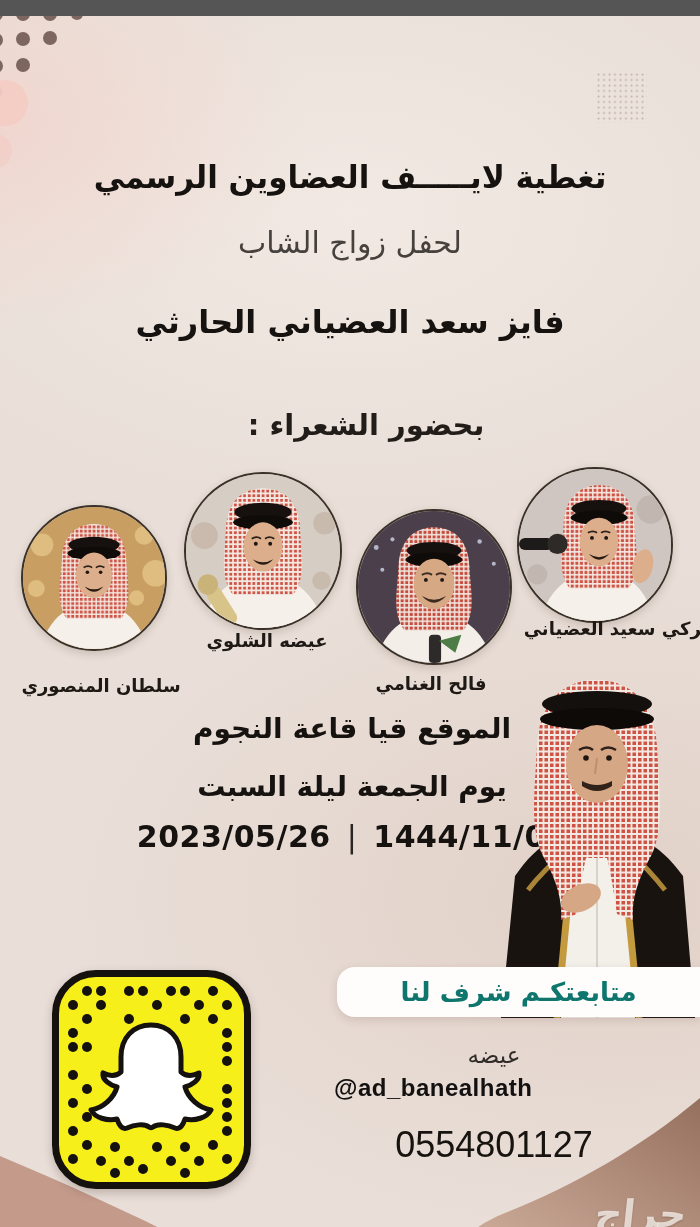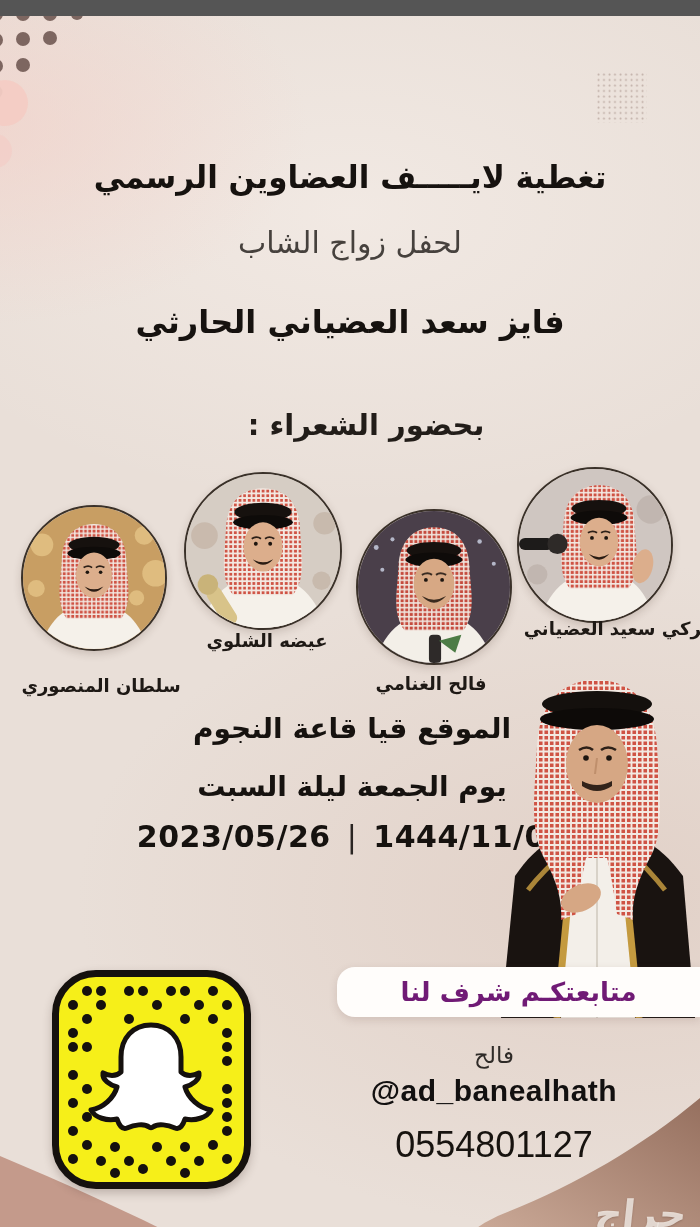--- a/index.html
+++ b/index.html
@@ -48,26 +48,26 @@
 
   
   .groom{left:493px;top:652px;width:207px;height:350px;z-index:2;}
   .groom svg{display:block;width:100%;height:100%;}
 
   
   .waves{left:0;top:897px;width:700px;height:330px;z-index:1;}
   .ribbon{left:337px;top:951px;width:363px;height:50px;background:#fffdfb;border-radius:18px 0 0 18px;
     display:flex;align-items:center;justify-content:center;z-index:3;
     box-shadow:0 3px 9px rgba(110,80,70,.18);}
-  .ribbon span{font-size:26px;font-weight:700;color:#701a75;}
+  .ribbon span{font-size:26px;font-weight:700;color:#0f766e;}
   .snapcode{left:52px;top:954px;width:199px;height:219px;background:#f6ef19;border:7px solid #15110e;
     border-radius:44px;box-sizing:border-box;z-index:3;box-shadow:0 4px 10px rgba(60,40,30,.25);}
   .snapcode svg{display:block;width:100%;height:100%;}
   .twitter-label{top:1026px;left:354px;width:280px;text-align:center;font-size:23px;color:#2f2b28;font-weight:500;z-index:4;}
-  .twitter-handle{top:1058px;left:334px;width:320px;text-align:center;font-size:30px;font-weight:800;direction:ltr;z-index:4;
+  .twitter-handle{top:1058px;left:334px;width:320px;text-align:left;font-size:24px;font-weight:800;direction:ltr;z-index:4;
     font-family:"Liberation Sans","DejaVu Sans",sans-serif;color:#121010;letter-spacing:.5px;}
   .phone{top:1108px;left:334px;width:320px;text-align:center;font-size:36px;font-weight:400;direction:ltr;z-index:4;
     font-family:"Liberation Sans","DejaVu Sans",sans-serif;color:#17130f;}
   .watermark{right:14px;top:1176px;font-size:38px;font-weight:800;color:rgba(255,252,248,.72);z-index:4;
     transform:skewX(-6deg);text-shadow:0 1px 2px rgba(90,60,50,.35);letter-spacing:1px;}
 </style>
 </head>
 <body>
 
 <div class="poster" dir="rtl">
@@ -330,18 +330,18 @@
           <circle cx="112" cy="184" r="5"></circle>
           <circle cx="140" cy="184" r="5"></circle>
           <circle cx="168" cy="182" r="5"></circle>
         <circle cx="56" cy="196" r="5"></circle>
           <circle cx="126" cy="196" r="5"></circle>
       </g>
       <path d="M92,48 C74,48 62,61 62,80 L62,95 C57,100 49,99 44,96 C43,103 51,108 58,110 C55,121 44,131 32,133 C36,141 48,144 58,142 C60,148 63,153 68,151 C75,148 85,146 90,150 C91,151 93,151 94,150 C99,146 109,148 116,151 C121,153 124,148 126,142 C136,144 148,141 152,133 C140,131 129,121 126,110 C133,108 141,103 140,96 C135,99 127,100 122,95 L122,80 C122,61 110,48 92,48 Z" fill="#ffffff" stroke="#15110e" stroke-width="5" stroke-linejoin="round"></path>
     </svg>
   </div>
 
-  <div class="abs twitter-label">فالح</div>
+  <div class="abs twitter-label">عيضه</div>
   <div class="abs twitter-handle">@ad_banealhath</div>
   <div class="abs phone">0554801127</div>
   <div class="abs watermark">حراج</div>
 
 </div>
 
 </body></html>

